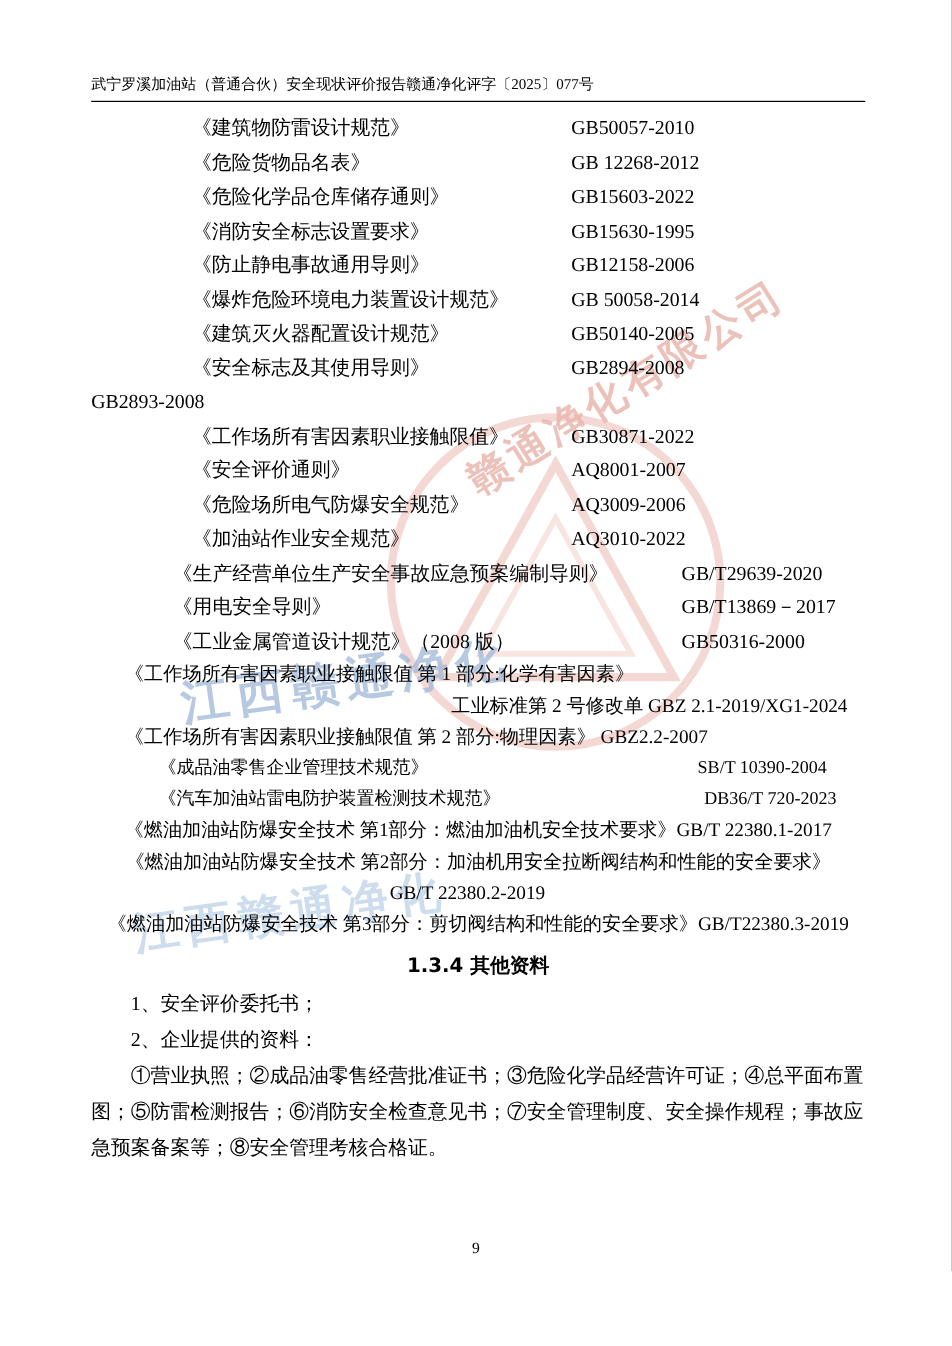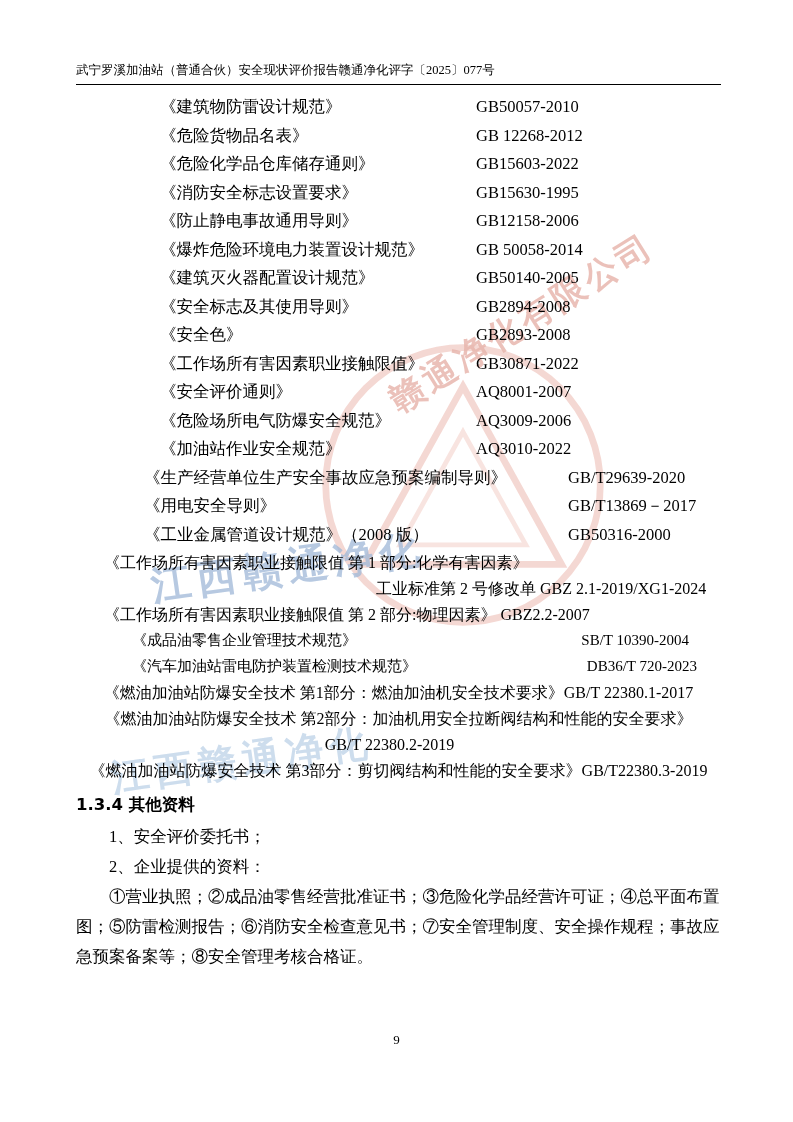--- a/index.html
+++ b/index.html
@@ -144,20 +144,21 @@
     margin: 0 0 3px 0;
     white-space: nowrap;
   }
   .two-col .l { }
   .two-col .r { margin-left: auto; }
   .sec-title {
     font-size: 16.5px;
     font-weight: bold;
     margin: 12px 0 6px 0;
     font-family: "DejaVu Sans", "Liberation Sans", sans-serif;
+    text-align: center;
   }
   .para {
     font-size: 16.5px;
     line-height: 30px;
     text-indent: 33px;
     margin: 0;
   }
   .page-num {
     position: absolute;
     top: 1032px;
@@ -219,21 +220,20 @@
       </div>
       <div class="std-row">
         <span class="std-name">《建筑灭火器配置设计规范》</span>
         <span class="std-code">GB50140-2005</span>
       </div>
       <div class="std-row">
         <span class="std-name">《安全标志及其使用导则》</span>
         <span class="std-code">GB2894-2008</span>
       </div>
       <div class="std-row">
-        <span class="std-name">《安全色》</span>
         <span class="std-code">GB2893-2008</span>
       </div>
       <div class="std-row">
         <span class="std-name">《工作场所有害因素职业接触限值》</span>
         <span class="std-code">GB30871-2022</span>
       </div>
       <div class="std-row">
         <span class="std-name">《安全评价通则》</span>
         <span class="std-code">AQ8001-2007</span>
       </div>

